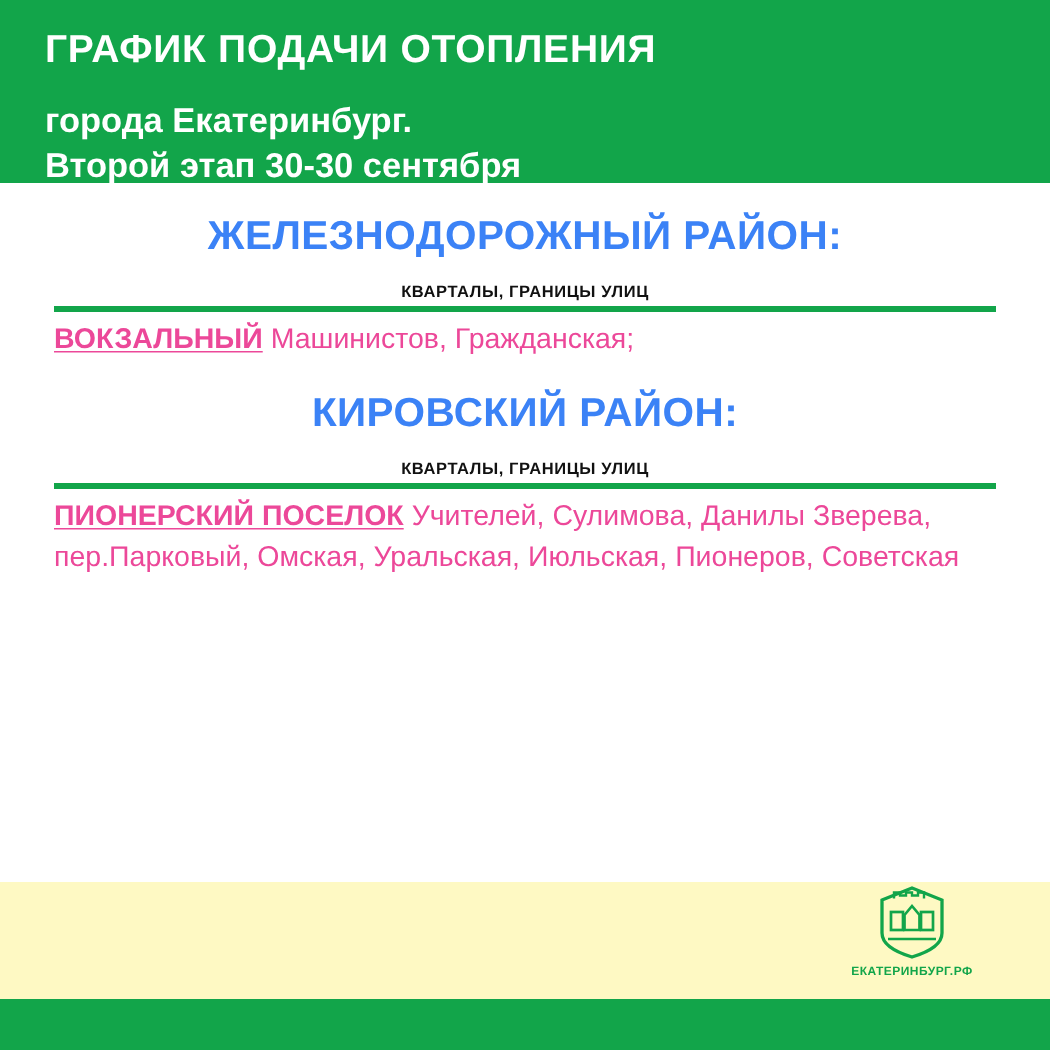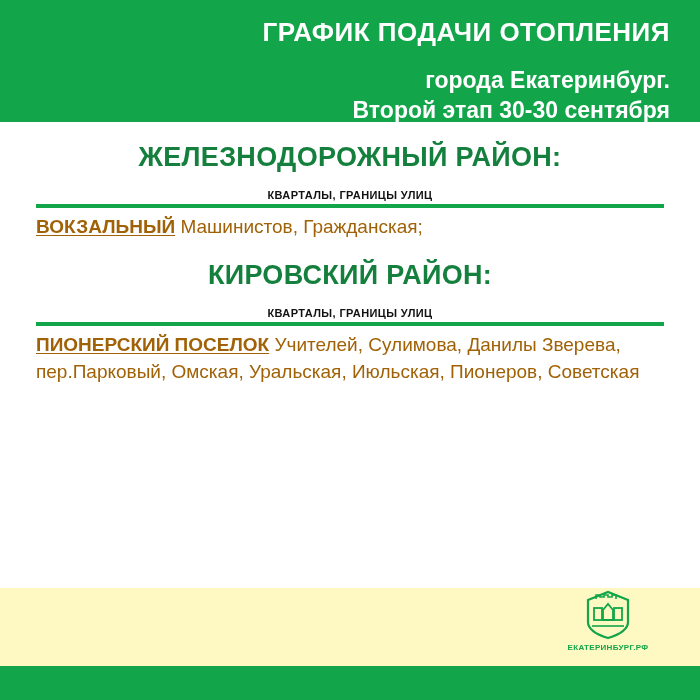--- a/index.html
+++ b/index.html
@@ -31,21 +31,21 @@
     background: #12a54a;
   }
   .rail-left { left: 0; }
   .rail-right { right: 0; }
 
   .header {
     position: relative;
     z-index: 2;
     background: #12a54a;
     color: #ffffff;
-    text-align: right;
+    text-align: left;
     padding: 18px 30px 28px 30px;
     height: 122px;
     box-sizing: border-box;
   }
   .header-line1 {
     font-size: 26px;
     font-weight: bold;
     letter-spacing: 0.5px;
     line-height: 1.12;
     margin: 0;
@@ -73,41 +73,41 @@
   }
 
   .content {
     padding: 14px 8px 0 8px;
   }
 
   .district-title {
     text-align: center;
     font-size: 27px;
     font-weight: bold;
-    color: #15803d;
+    color: #3b82f6;
     line-height: 1.15;
     margin: 6px 0 0 0;
     letter-spacing: 0.3px;
   }
   .subcaption {
     text-align: center;
     font-size: 11px;
     font-weight: bold;
     color: #111111;
     letter-spacing: 0.4px;
     margin: 16px 0 3px 0;
   }
   .divider {
     height: 4px;
     background: #12a54a;
     margin: 0 0 6px 0;
   }
   .entry {
     font-size: 19px;
-    color: #a16207;
+    color: #ec4899;
     line-height: 1.38;
     margin: 0 0 2px 0;
   }
   .entry .name {
     font-weight: bold;
     text-decoration: underline;
     text-underline-offset: 2px;
   }
   .entry .streets {
     font-weight: normal;

